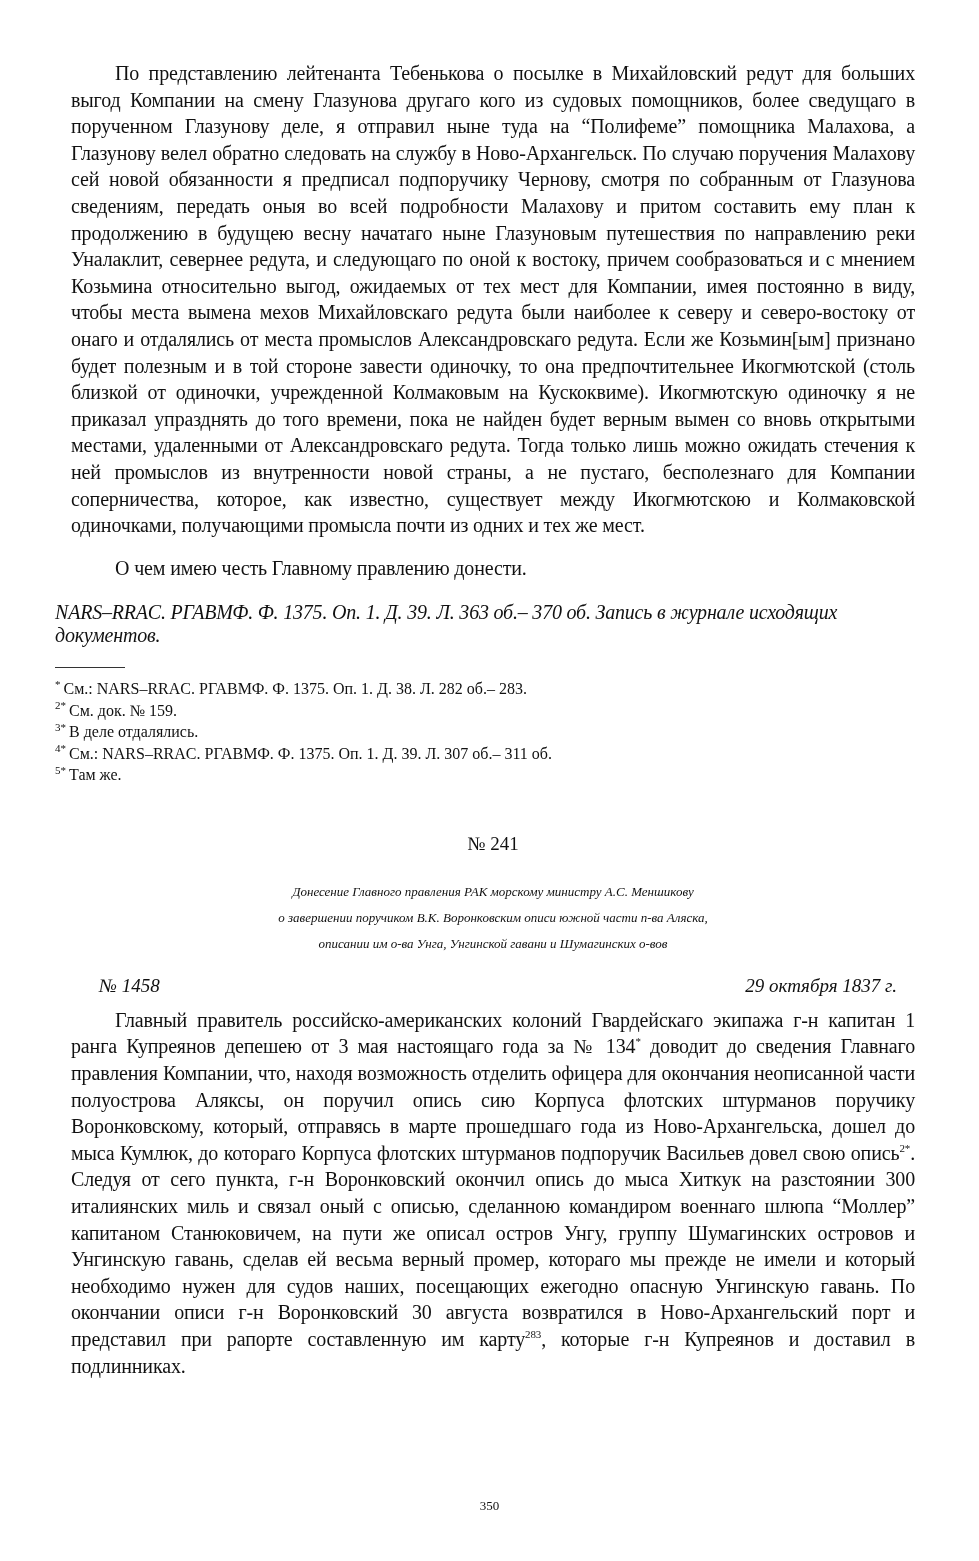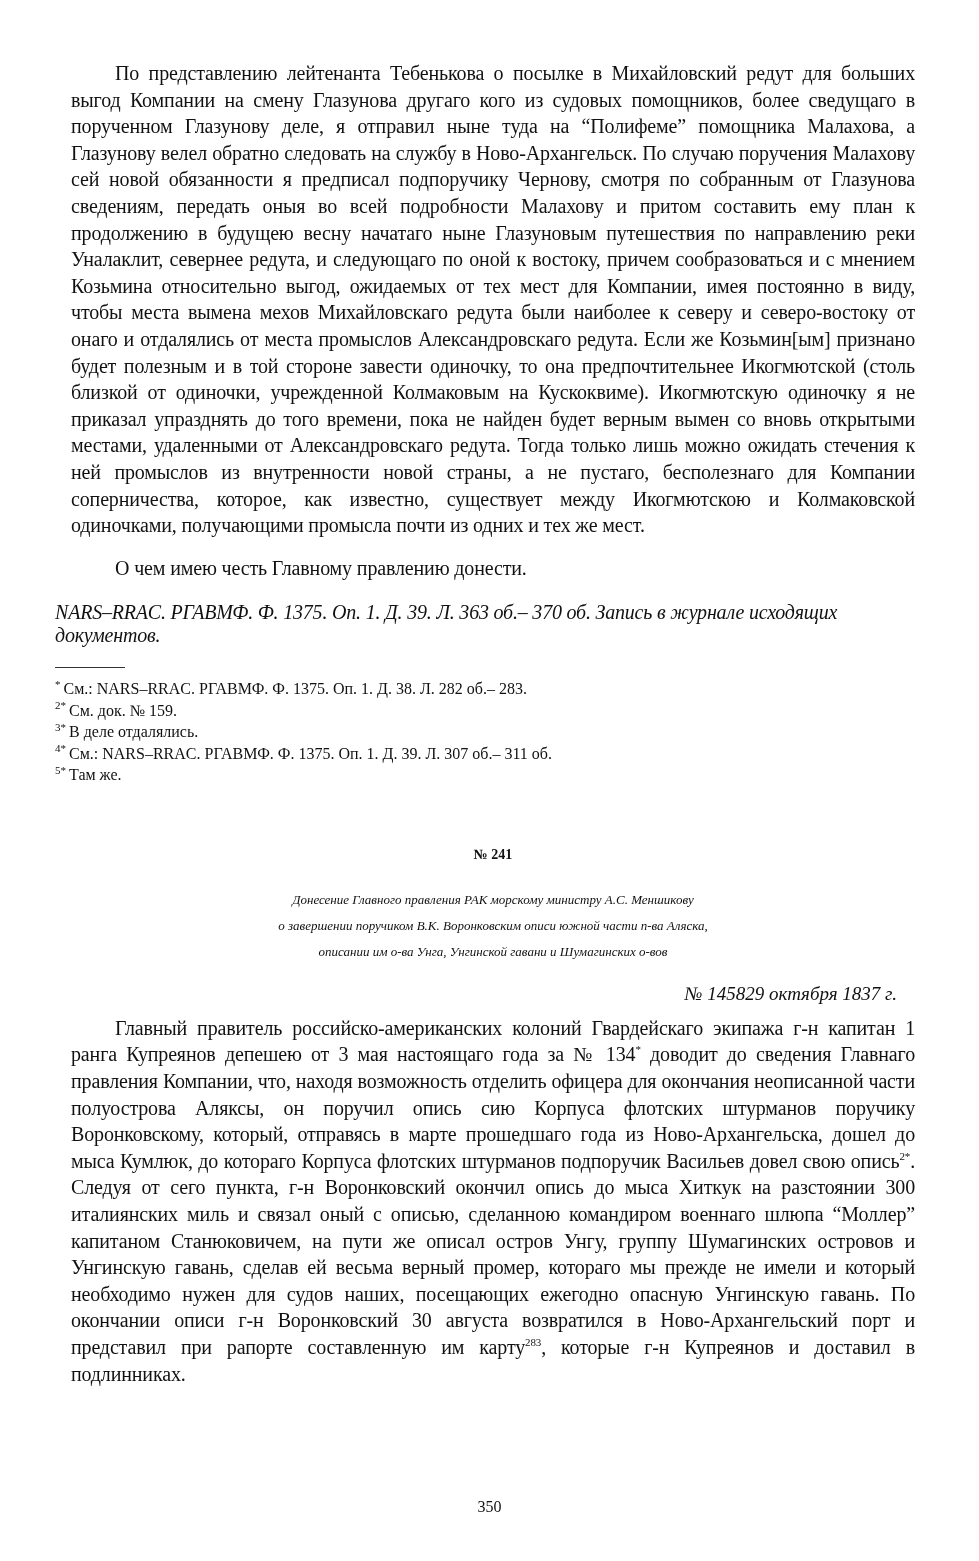--- a/index.html
+++ b/index.html
@@ -4,24 +4,24 @@
 <style>
   html, body { margin: 0; padding: 0; background: #ffffff; }
   body { width: 979px; height: 1561px; position: relative; overflow: hidden; color: #111; }
   .page { position: absolute; left: 55px; top: 44px; width: 876px; font-family: "Liberation Serif", "DejaVu Serif", serif; }
   .para { font-size: 20px; line-height: 26.6px; text-align: justify; margin: 16px; text-indent: 44px; letter-spacing: -0.15px; font-family: Liberation Serif, serif; }
   .source { font-style: italic; font-size: 20px; margin: 20px 0 0 0; letter-spacing: -0.2px; }
   .fn-rule { width: 70px; border-top: 1.5px solid #333; margin: 20px 0 10px 0; }
   .footnotes { font-size: 16px; line-height: 21.5px; margin: 0; padding: 0; list-style: none; }
   .footnotes li { display: block; }
   .fn-mark { font-size: 11px; vertical-align: super; line-height: 0; margin-right: 3px; }
-  .doc-number { text-align: center; font-weight: bold; font-size: 14px; margin-top: 61px; }
+  .doc-number { text-align: center; font-weight: normal; font-size: 19px; margin-top: 47px; }
   .doc-title { text-align: center; font-style: italic; font-size: 13px; line-height: 26px; margin-top: 24px; }
-  .meta-row { display: flex; justify-content: flex-end; font-style: italic; font-size: 19px; margin-top: 18px; padding: 0 34px 0 44px; }
-  .page-number { position: absolute; left: 0; width: 979px; top: 1498px; text-align: center; font-family: "Liberation Serif", "DejaVu Serif", serif; font-size: 16px; }
+  .meta-row { display: flex; justify-content: space-between; font-style: italic; font-size: 19px; margin-top: 18px; padding: 0 34px 0 44px; }
+  .page-number { position: absolute; left: 0; width: 979px; top: 1498px; text-align: center; font-family: "Liberation Serif", "DejaVu Serif", serif; font-size: 13px; }
   sup { font-size: 11px; line-height: 0; }
 </style>
 </head>
 <body>
 
 <div class="page">
 
   <p class="para">По представлению лейтенанта Тебенькова о посылке в Михайловский редут для больших выгод Компании на смену Глазунова другаго кого из судовых помощников, более сведущаго в порученном Глазунову деле, я отправил ныне туда на “Полифеме” помощника Малахова, а Глазунову велел обратно следовать на службу в Ново-Архангельск. По случаю поручения Малахову сей новой обязанности я предписал подпоручику Чернову, смотря по собранным от Глазунова сведениям, передать оныя во всей подробности Малахову и притом составить ему план к продолжению в будущею весну начатаго ныне Глазуновым путешествия по направлению реки Уналаклит, севернее редута, и следующаго по оной к востоку, причем сообразоваться и с мнением Козьмина относительно выгод, ожидаемых от тех мест для Компании, имея постоянно в виду, чтобы места вымена мехов Михайловскаго редута были наиболее к северу и северо-востоку от онаго и отдалялись от места промыслов Александровскаго редута. Если же Козьмин[ым] признано будет полезным и в той стороне завести одиночку, то она предпочтительнее Икогмютской (столь близкой от одиночки, учрежденной Колмаковым на Кускоквиме). Икогмютскую одиночку я не приказал упразднять до того времени, пока не найден будет верным вымен со вновь открытыми местами, удаленными от Александровскаго редута. Тогда только лишь можно ожидать стечения к ней промыслов из внутренности новой страны, а не пустаго, бесполезнаго для Компании соперничества, которое, как известно, существует между Икогмютскою и Колмаковской одиночками, получающими промысла почти из одних и тех же мест.</p>
   <p class="para">О чем имею честь Главному правлению донести.</p>
 

